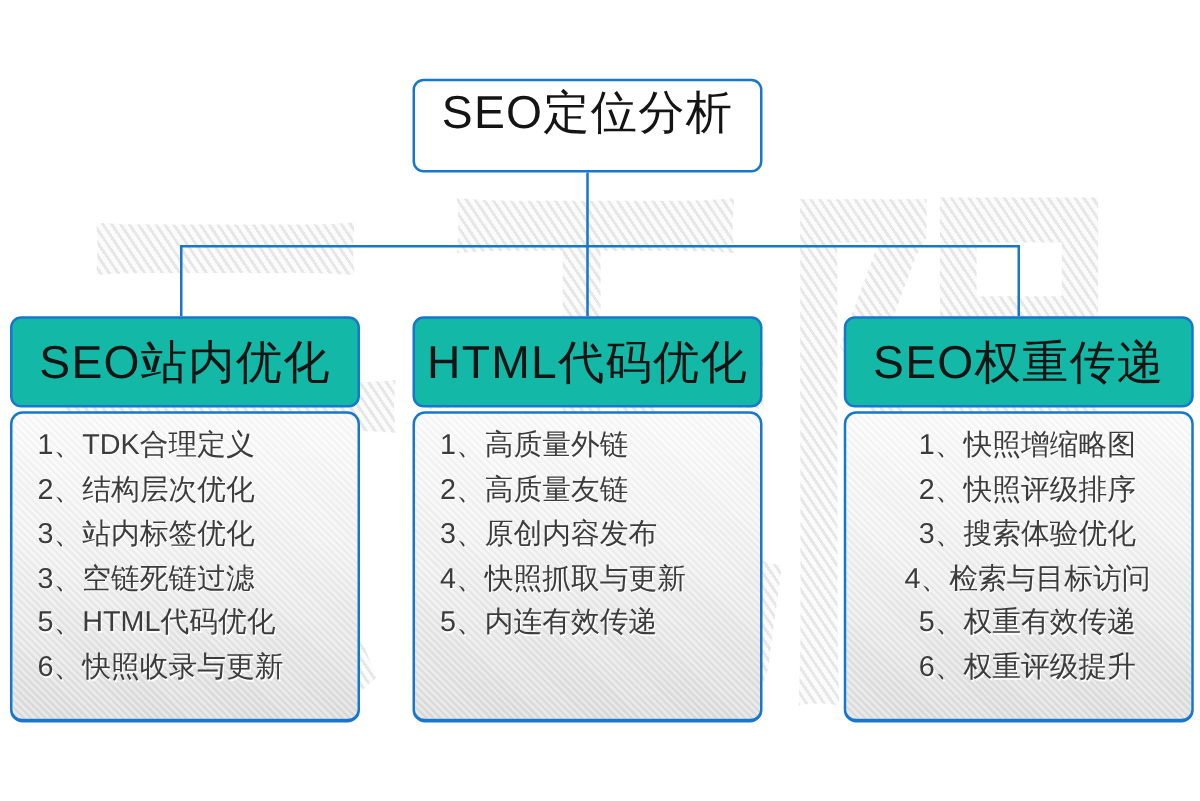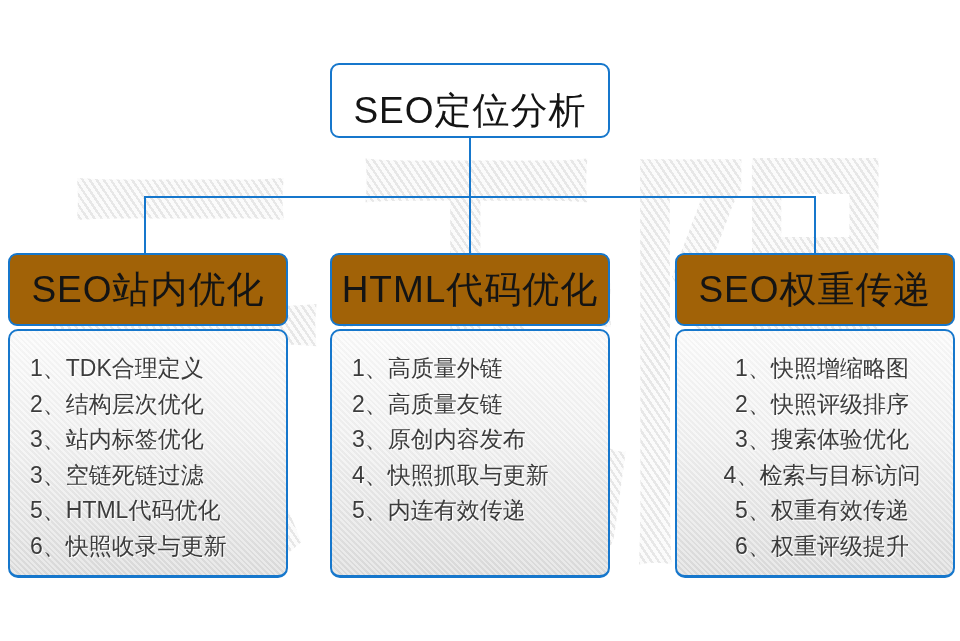--- a/index.html
+++ b/index.html
@@ -52,21 +52,21 @@
   #conn-drop-r  { left: 814px; top: 196px; height: 57px; }
 
   
   .node-box {
     position: absolute;
     box-sizing: border-box;
     background: #ffffff;
     border: 2px solid #1677cc;
     border-radius: 9px;
     display: flex;
-    align-items: flex-end;
+    align-items: flex-start;
     justify-content: center;
     z-index: 2;
     font-size: 37px;
     color: #141414;
     letter-spacing: 1px;
     white-space: nowrap;
   }
   #root-node { left: 330px; top: 63px; width: 280px; height: 75px; }
 
   .column {
@@ -77,21 +77,21 @@
   }
   #column-onsite  { left: 8px; }
   #column-offsite { left: 330px; }
   #column-weight  { left: 675px; text-align: center; }
 
   .column .title-box {
     position: relative;
     box-sizing: border-box;
     width: 280px;
     height: 73px;
-    background: #a16207;
+    background: #14b8a6;
     border: 2px solid #1677cc;
     border-radius: 9px;
     display: flex;
     align-items: center;
     justify-content: center;
     font-size: 37px;
     color: #141414;
     letter-spacing: 1px;
     white-space: nowrap;
   }
@@ -101,21 +101,21 @@
     width: 280px;
     height: 249px;
     border: 2px solid #1677cc;
     border-bottom-width: 3px;
     border-radius: 10px;
     background-image:
       repeating-linear-gradient(45deg,
         rgba(255,255,255,0.35) 0px, rgba(255,255,255,0.35) 2px,
         rgba(160,160,160,0.06) 2px, rgba(160,160,160,0.06) 4px),
       linear-gradient(180deg, #fbfbfb 0%, #f1f1f1 45%, #dcdcdc 100%);
-    padding: 20px 6px 0 20px;
+    padding: 7px 6px 0 20px;
   }
   .list-item {
     font-size: 23px;
     line-height: 35.6px;
     color: #3c3c3c;
     text-shadow: 1px 1px 0 rgba(255,255,255,0.95);
     white-space: nowrap;
   }
 </style>
 </head>

